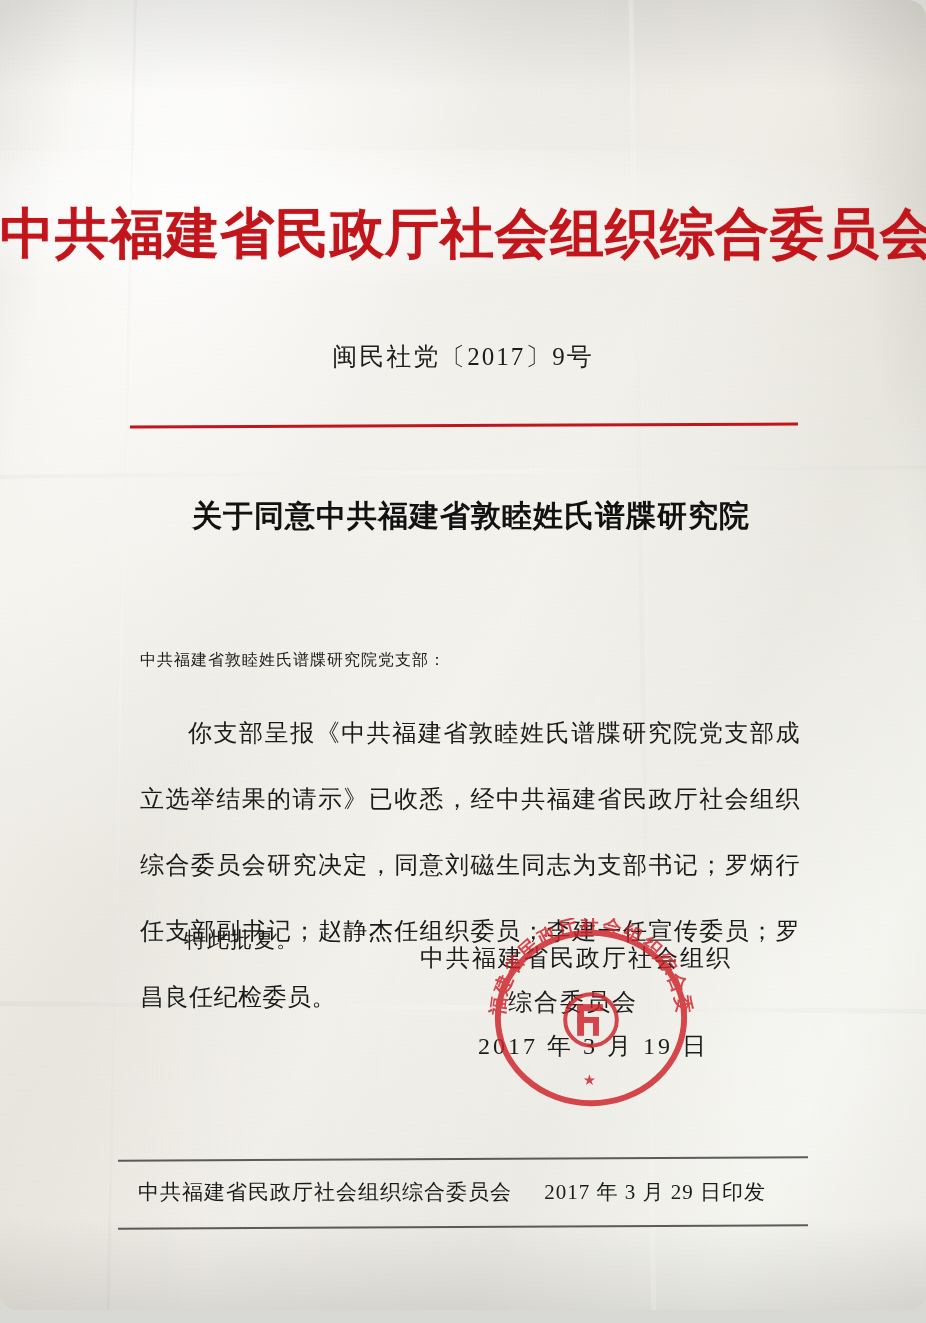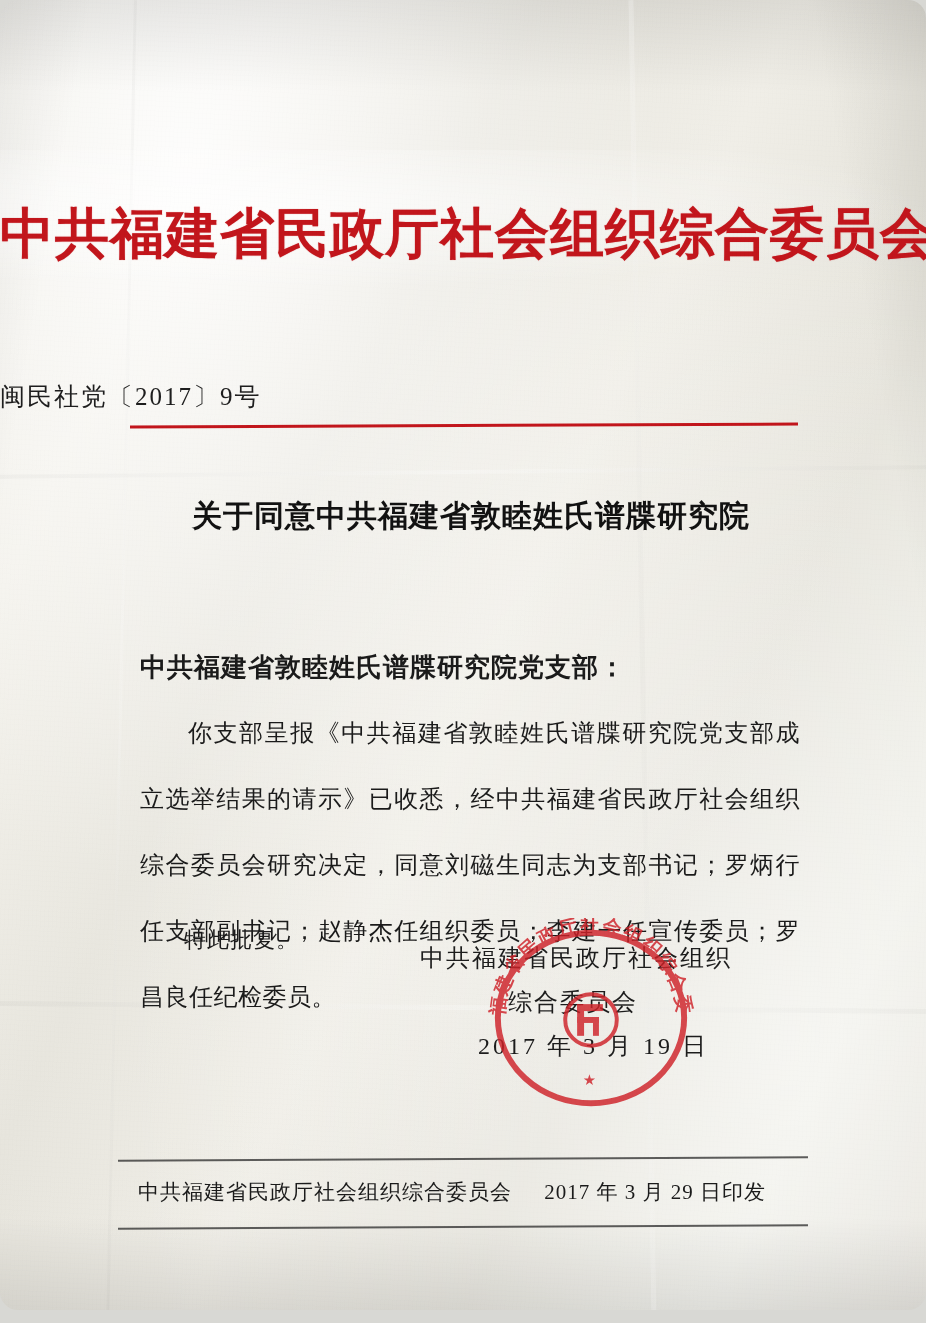--- a/index.html
+++ b/index.html
@@ -74,24 +74,24 @@
     letter-spacing: 1px;
     color: #c2161c;
     text-shadow: 0 0 1px rgba(194,22,28,0.6);
     white-space: nowrap;
   }
   .doc-number {
     position: absolute;
     top: 340px;
     left: 0;
     width: 926px;
+    text-align: center;
     font-size: 25px;
     letter-spacing: 2px;
     color: #1e1e1e;
-    margin-top: 40px;
   }
   .red-rule {
     position: absolute;
     top: 424px;
     left: 130px;
     width: 668px;
     height: 3px;
     background: #c2161c;
     transform: rotate(-0.25deg);
   }
@@ -107,23 +107,22 @@
     letter-spacing: 1px;
     color: #121212;
     margin-left: 8px;
   }
   .subject div { white-space: nowrap; }
 
   .salutation {
     position: absolute;
     top: 650px;
     left: 140px;
-    font-size: 26px;
-    letter-spacing: 1px;
-    font-weight: bold;
+    font-size: 16px;
+    letter-spacing: 1px;
   }
   .body-text {
     position: absolute;
     top: 700px;
     left: 140px;
     width: 660px;
     font-size: 24px;
     line-height: 66px;
     letter-spacing: 0.5px;
     text-align: justify;

